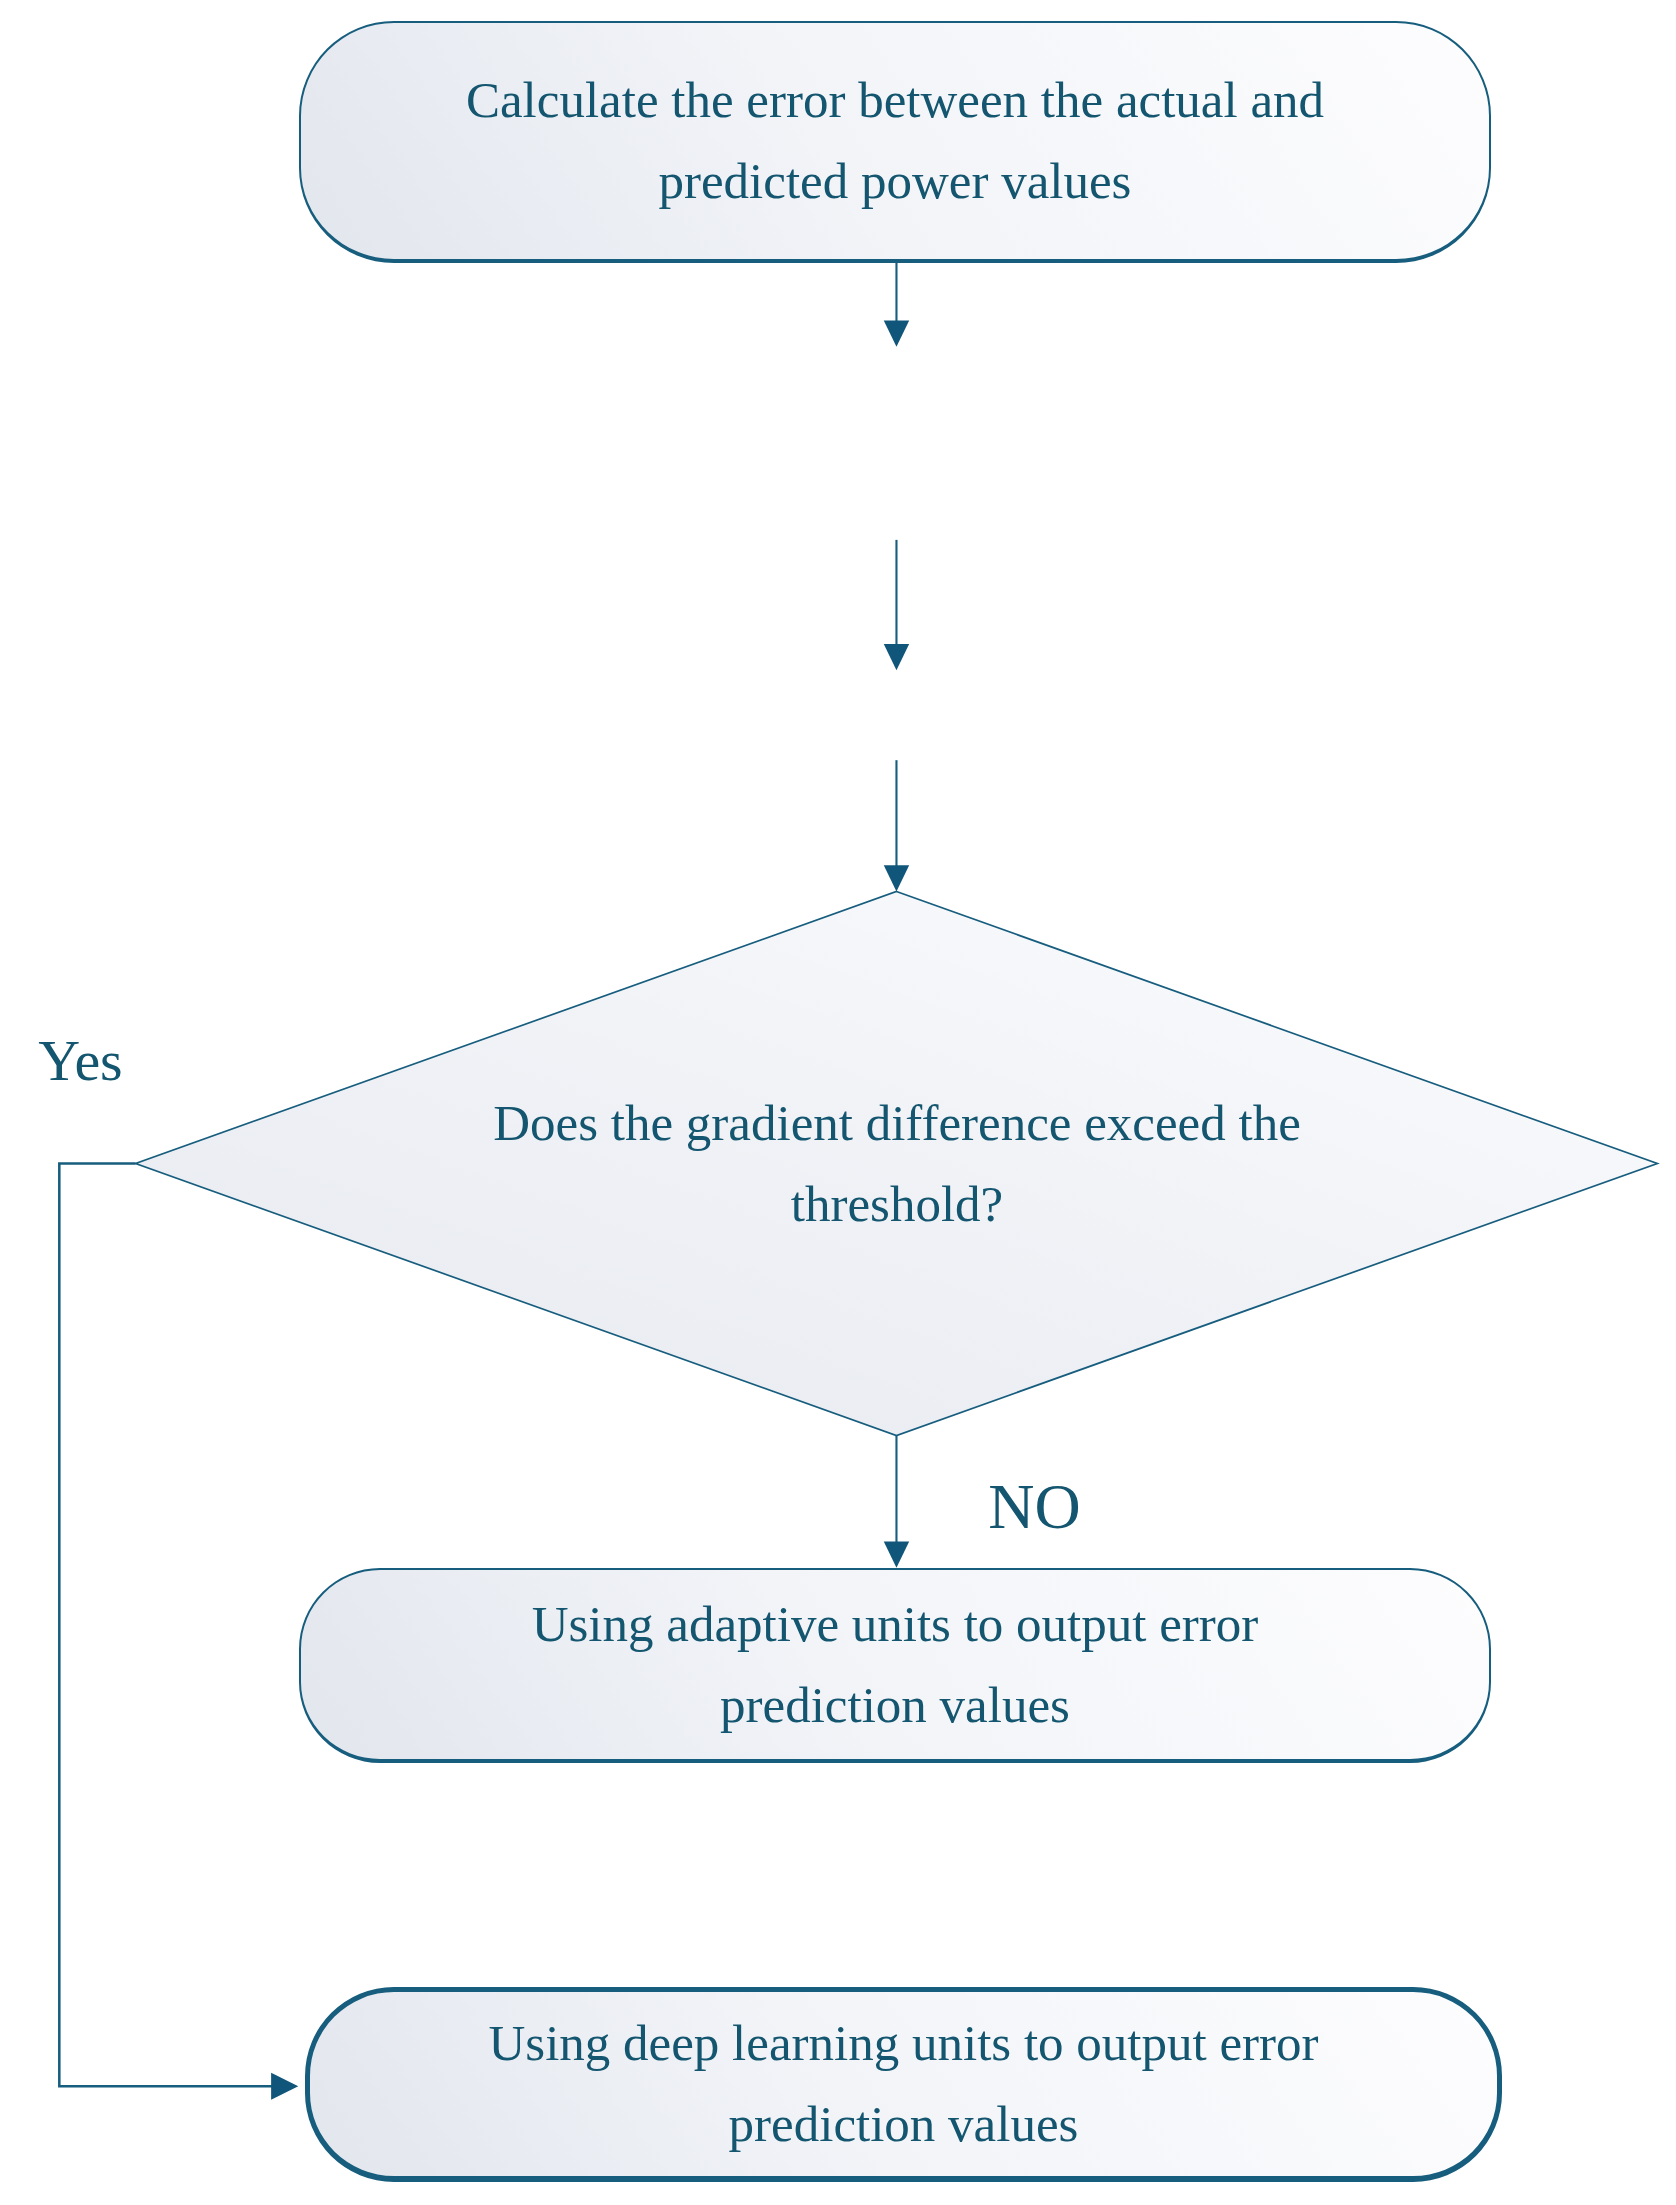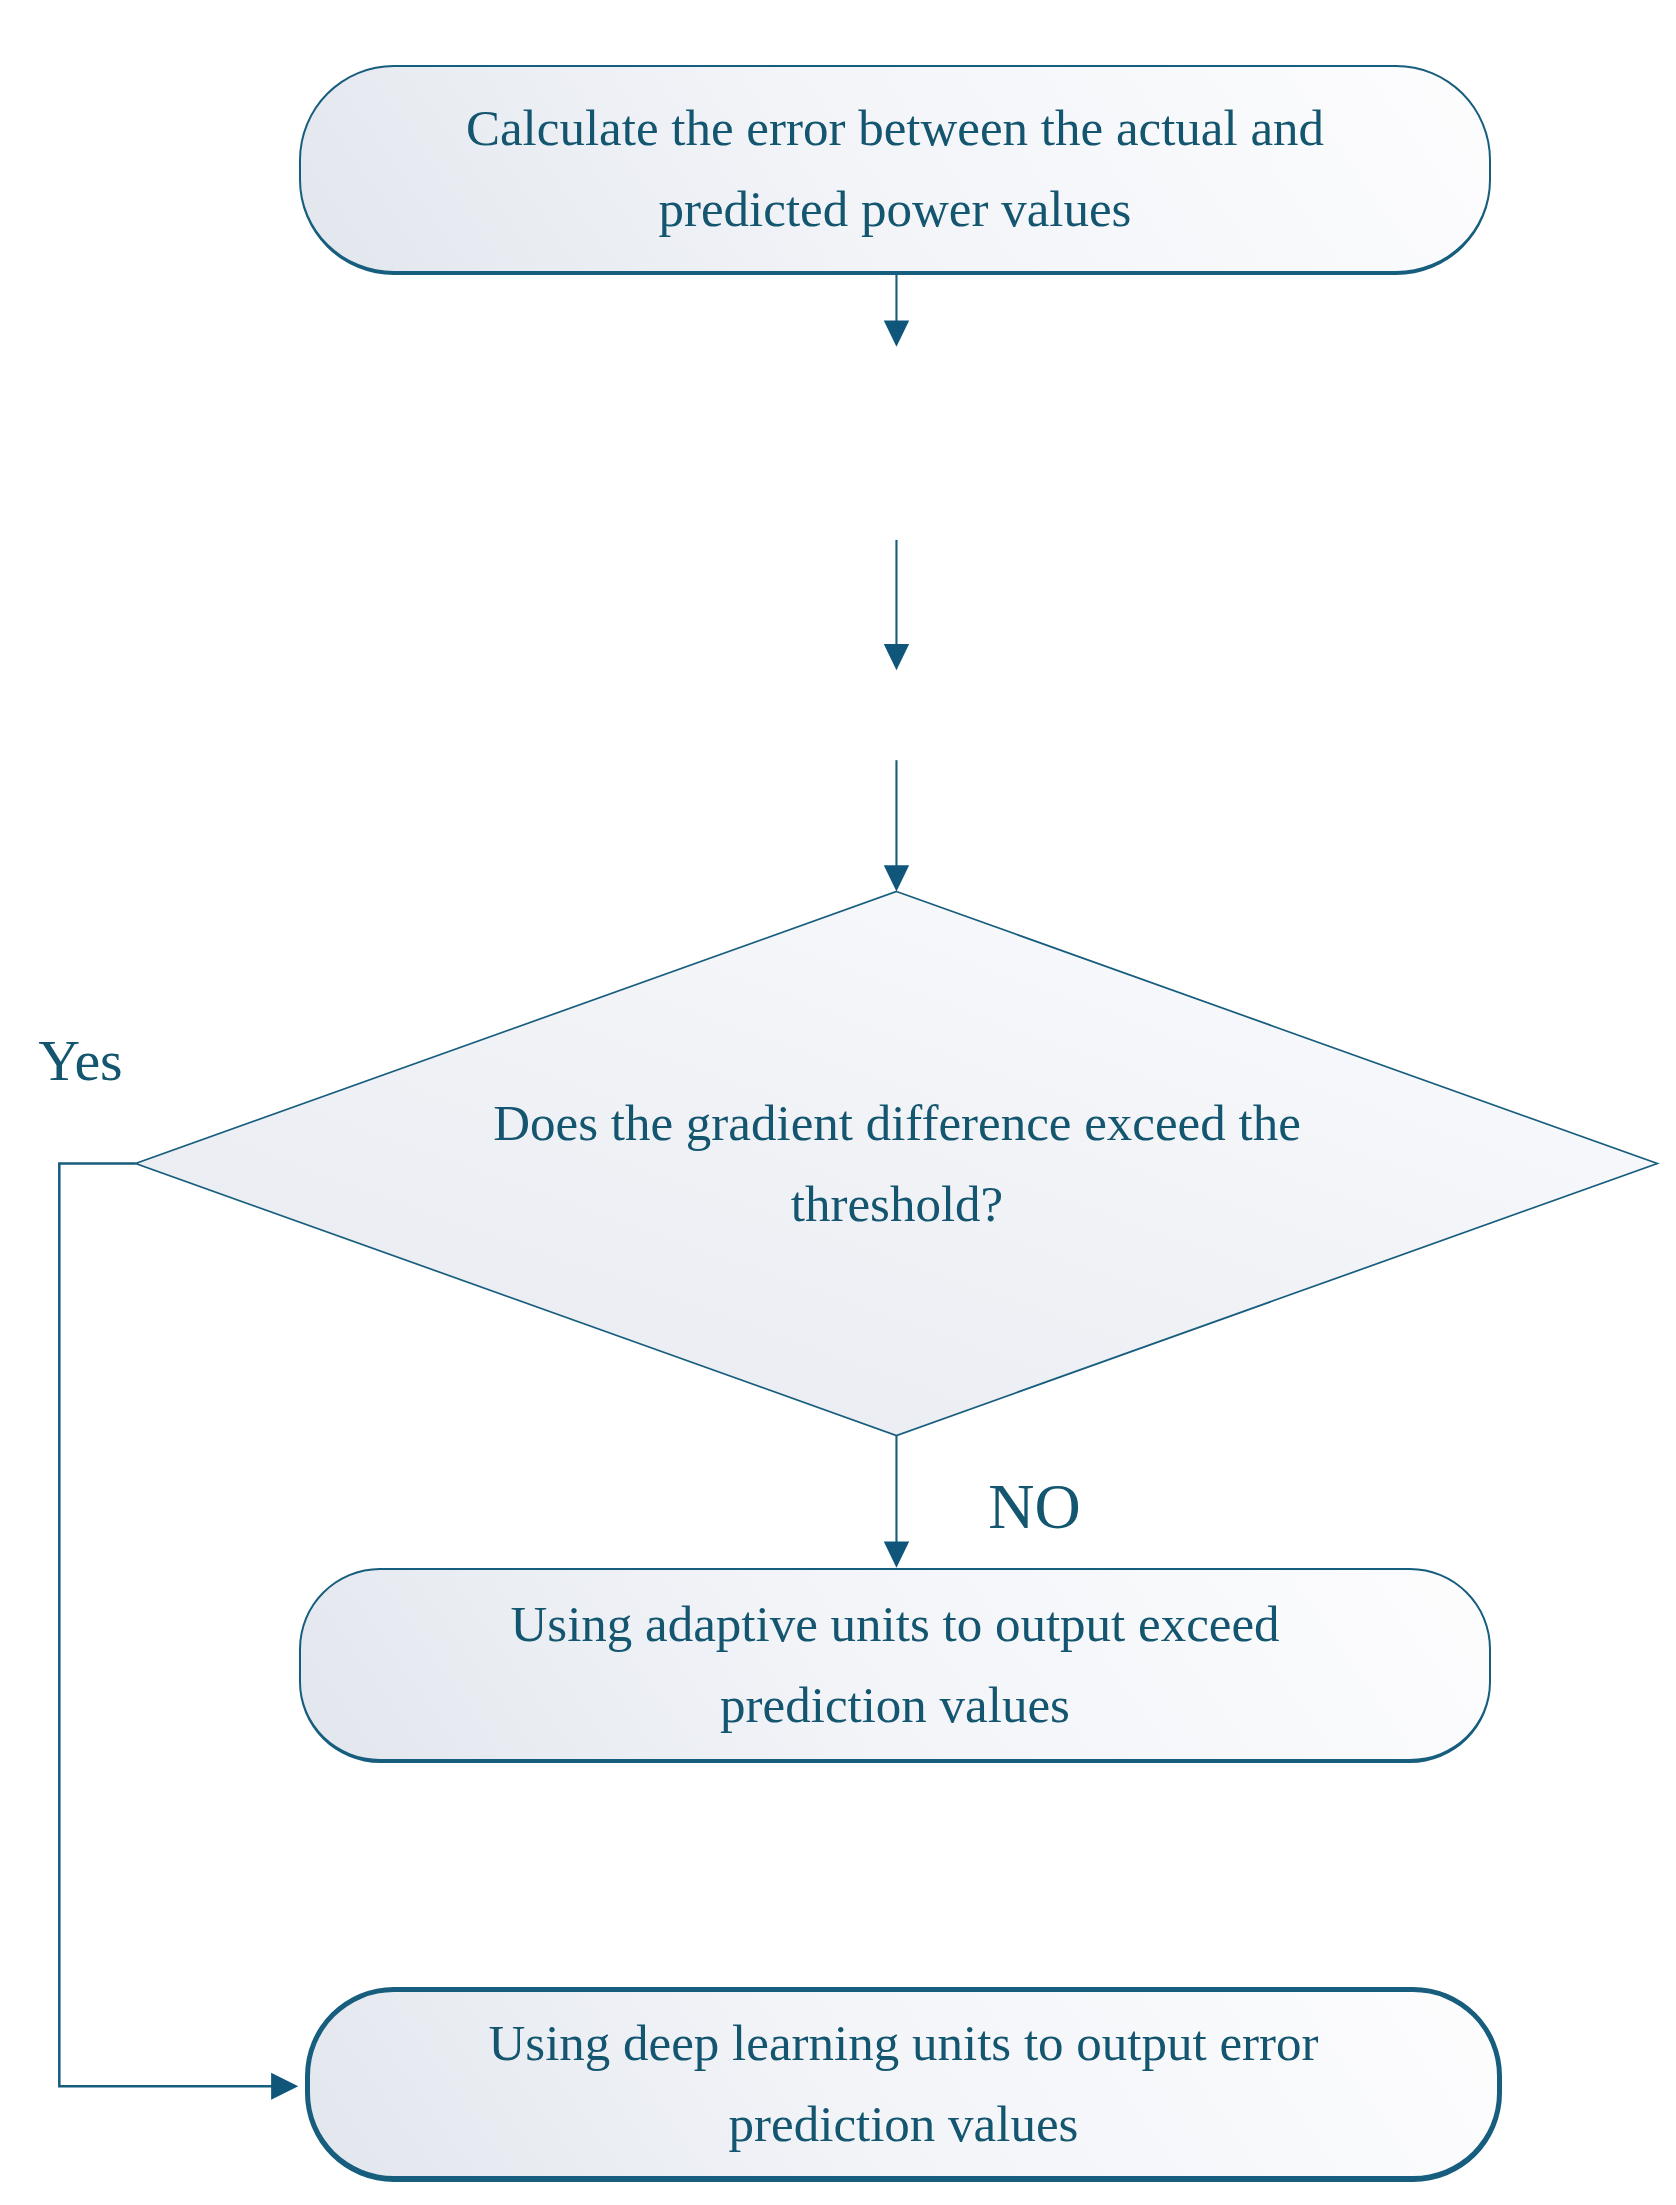--- a/index.html
+++ b/index.html
@@ -26,25 +26,24 @@
     white-space: pre-line;
     color: #14566f;
     font-size: 51px;
     line-height: 1.58;
     z-index: 1;
     box-sizing: border-box;
     background: linear-gradient(55deg, #e2e6ed 0%, #f2f4f8 45%, #fdfdfe 100%);
     border: 1.7px solid #175d7e;
   }
   .terminator-start {
-    left: 299px; top: 21px; width: 1192px; height: 210px;
+    left: 299px; top: 21px; width: 1192px; height: 242px;
     border-radius: 95px;
     border-width: 2.5px;
     border-bottom-width: 4.2px;
-    margin-top: 44px;
   }
   .process-establish {
     left: 298px; top: 347px; width: 1193px; height: 192px;
     border-bottom-width: 4.2px;
   }
   .process-gradient {
     left: 298px; top: 670px; width: 1193px; height: 89px;
     border-bottom-width: 3.4px;
   }
   .decision-text {
@@ -118,21 +117,21 @@
   </div>
 
 
 
   <div class="node decision-text">
     <span>Does the gradient difference exceed the
 threshold?</span>
   </div>
 
   <div class="node terminator-adaptive">
-    <span>Using adaptive units to output exceed
+    <span>Using adaptive units to output error
 prediction values</span>
   </div>
 
   <div class="node terminator-deep">
     <span>Using deep learning units to output error
 prediction values</span>
   </div>
 
   <div class="edge-label label-yes">Yes</div>
 

